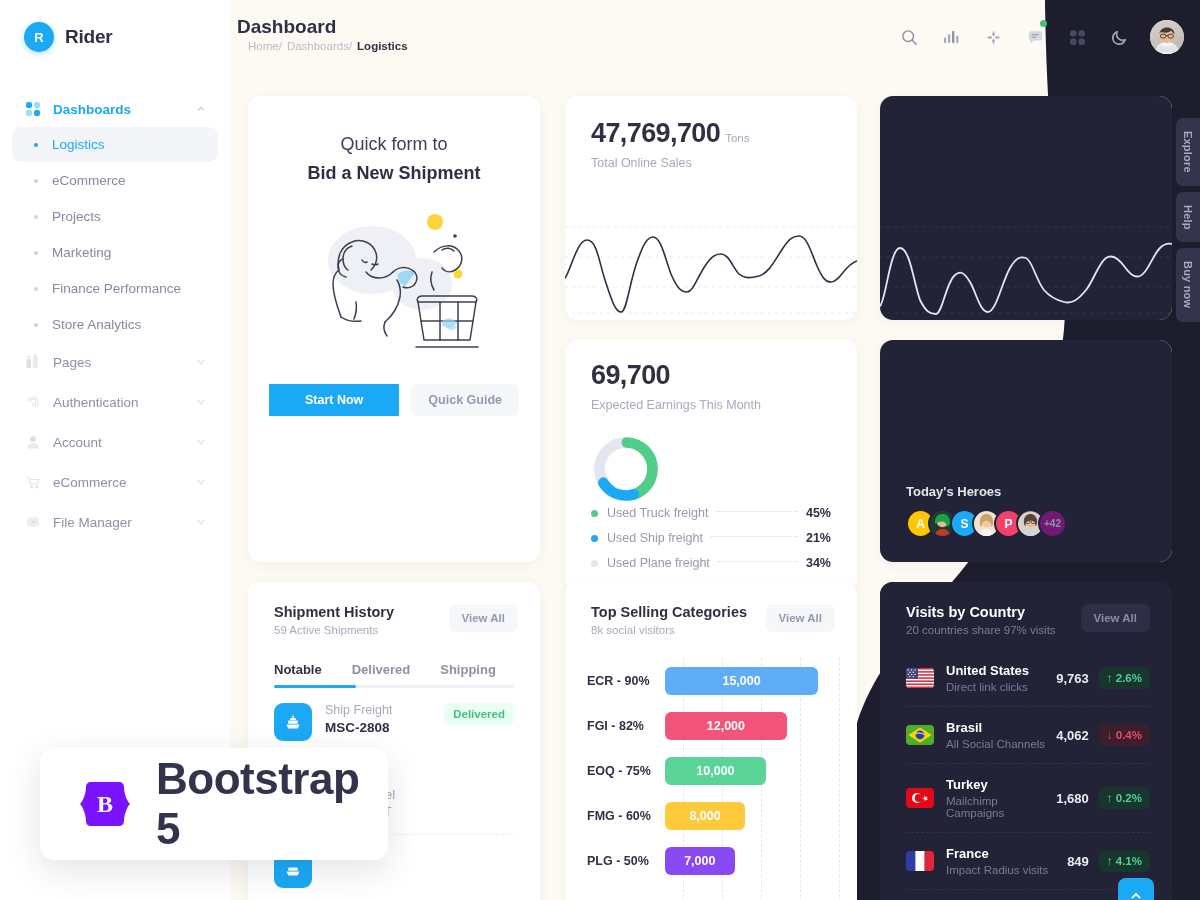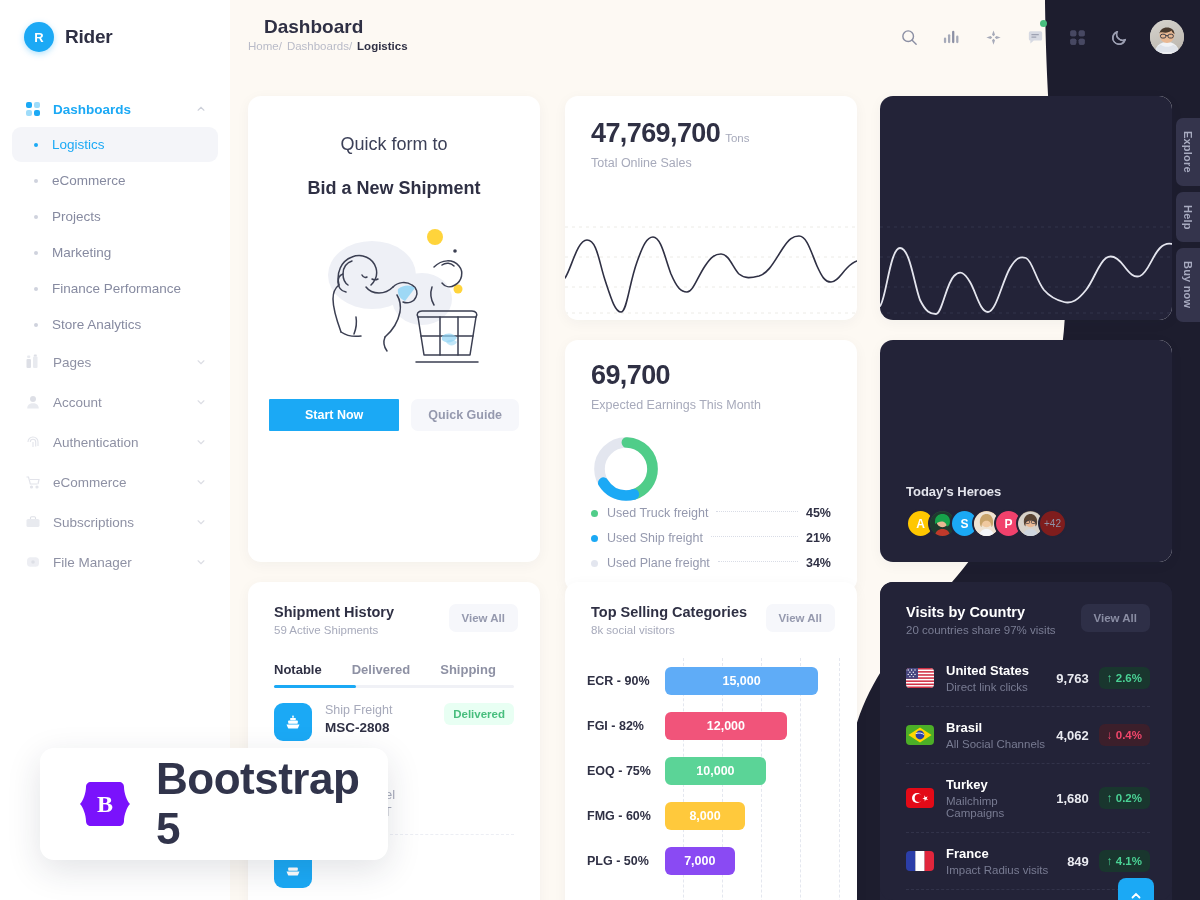--- a/index.html
+++ b/index.html
@@ -62,21 +62,21 @@
 
   .nav-item {
     display: flex; align-items: center; height: 40px; padding: 0 12px;
     border-radius: 9px; cursor: pointer;
   }
   .nav-item .nav-label { color: #8e91a4; font-weight: 500; }
   .nav-item .nav-ico svg { opacity: .45; }
 
   
   .header { position: absolute; left: 230px; top: 0; right: 0; height: 76px; z-index: 12; }
-  .page-title { position: absolute; left: 34px; top: 16px; font-size: 19px; font-weight: 700; color: #2f3044; }
+  .page-title { position: absolute; left: 7px; top: 16px; font-size: 19px; font-weight: 700; color: #2f3044; }
   .breadcrumb { position: absolute; left: 18px; top: 40px; font-size: 11.5px; display: flex; gap: 5px; }
   .breadcrumb .crumb { color: #b9bbc8; }
   .breadcrumb .crumb.current { color: #2f3044; font-weight: 600; }
 
   .head-icons { position: absolute; right: 16px; top: 20px; display: flex; align-items: center; gap: 20px; }
   .hicon { width: 22px; height: 22px; display: flex; align-items: center; justify-content: center; cursor: pointer; position: relative; }
   .notif-dot { position: absolute; right: -1px; top: -6px; width: 7px; height: 7px; border-radius: 50%; background: #47be7d; }
   .avatar-top {
     width: 34px; height: 34px; border-radius: 50%; overflow: hidden; cursor: pointer;
     background: linear-gradient(160deg,#d6d3cd,#b9b4ac); position: relative;
@@ -90,21 +90,21 @@
     box-shadow: 0 3px 14px rgba(33,36,61,.045);
   }
   .card.dark { background: #232338; box-shadow: none; }
 
   .big-num { font-size: 27px; font-weight: 700; color: #2f3044; letter-spacing: -.6px; line-height: 1; }
   .unit { font-size: 11.5px; color: #a7aabb; font-weight: 500; margin-left: 5px; }
   .sub-label { font-size: 12.5px; color: #a7aabb; margin-top: 9px; }
 
   
   .qf-title1 { font-size: 18px; color: #3c4058; text-align: center; font-weight: 400; }
-  .qf-title2 { font-size: 18px; color: #2f3044; text-align: center; font-weight: 700; margin-top: 23px; }
+  .qf-title2 { font-size: 18px; color: #2f3044; text-align: center; font-weight: 700; margin-top: 8px; }
   .btn-row { display: flex; justify-content: center; gap: 12px; }
   .btn-primary {
     background: #1ba9f5; color: #fff; border: none; border-radius: 1px;
     font-size: 12.5px; font-weight: 600; padding: 9px 36px; cursor: pointer;
     font-family: inherit;
   }
   .btn-light {
     background: #f6f7fb; color: #9599ae; border: none; border-radius: 7px;
     font-size: 12.5px; font-weight: 600; padding: 9px 17px; cursor: pointer;
     font-family: inherit;
@@ -119,21 +119,21 @@
 
   
   .heroes-title { font-size: 13px; font-weight: 700; color: #2f3044; }
   .heroes { display: flex; margin-top: 10px; }
   .hero {
     width: 29px; height: 29px; border-radius: 50%; margin-right: -7px;
     display: flex; align-items: center; justify-content: center;
     font-size: 12px; font-weight: 700; color: #fff; border: 2px solid #fff;
     overflow: hidden; position: relative;
   }
-  .hero.more { background: #7f1d1d; color: #8f92a6; font-size: 10px; border-color: #3b3c52; font-weight:400;}
+  .hero.more { background: #701a75; color: #8f92a6; font-size: 10px; border-color: #3b3c52; font-weight:700;}
 
   
   .ch-title { font-size: 14.5px; font-weight: 700; color: #2f3044; }
   .ch-sub { font-size: 11.5px; color: #a7aabb; margin-top: 4px; }
   .view-all {
     background: #f6f7fb; border: none; border-radius: 7px; color: #9599ae;
     font-size: 11.5px; font-weight: 600; padding: 8px 13px; cursor: pointer;
     font-family: inherit;
   }
   .card.dark .ch-title { color: #fff; }
@@ -273,72 +273,60 @@
             </svg>
         </span>
         <span class="nav-label">Pages</span>
         <svg class="chev" viewBox="0 0 12 12">
             <path d="M2.5 4.5 L6 8 L9.5 4.5" stroke="#b7bac9" stroke-width="1.3" fill="none" stroke-linecap="round"></path>
           </svg>
       </div>
 
       <div class="nav-item">
         <span class="nav-ico">
-          <svg width="16" height="16" viewBox="0 0 16 16">
-              <circle cx="8" cy="5" r="3" fill="#b6bac9"></circle>
-              <path d="M2.2 14.5c0-3.3 2.6-5.2 5.8-5.2s5.8 1.9 5.8 5.2z" fill="#cdd1dd"></path>
-            </svg>
-        </span>
-        <span class="nav-label">Account</span>
-        <svg class="chev" viewBox="0 0 12 12">
-            <path d="M2.5 4.5 L6 8 L9.5 4.5" stroke="#b7bac9" stroke-width="1.3" fill="none" stroke-linecap="round"></path>
-          </svg>
-      </div>
-
-      <div class="nav-item">
-        <span class="nav-ico">
           <svg width="16" height="16" viewBox="0 0 16 16" fill="none" stroke="#bfc3d1" stroke-width="1.1">
               <path d="M3 8a5 5 0 0 1 10 0v4"></path>
               <path d="M5.3 8a2.7 2.7 0 0 1 5.4 0v4.5"></path>
               <path d="M8 8v5"></path>
             </svg>
         </span>
         <span class="nav-label">Authentication</span>
+        <svg class="chev" viewBox="0 0 12 12">
+            <path d="M2.5 4.5 L6 8 L9.5 4.5" stroke="#b7bac9" stroke-width="1.3" fill="none" stroke-linecap="round"></path>
+          </svg>
+      </div>
+
+      <div class="nav-item">
+        <span class="nav-ico">
+          <svg width="16" height="16" viewBox="0 0 16 16">
+              <circle cx="8" cy="5" r="3" fill="#b6bac9"></circle>
+              <path d="M2.2 14.5c0-3.3 2.6-5.2 5.8-5.2s5.8 1.9 5.8 5.2z" fill="#cdd1dd"></path>
+            </svg>
+        </span>
+        <span class="nav-label">Account</span>
         <svg class="chev" viewBox="0 0 12 12">
             <path d="M2.5 4.5 L6 8 L9.5 4.5" stroke="#b7bac9" stroke-width="1.3" fill="none" stroke-linecap="round"></path>
           </svg>
       </div>
 
       <div class="nav-item">
         <span class="nav-ico">
           <svg width="16" height="16" viewBox="0 0 16 16" fill="none" stroke="#bfc3d1" stroke-width="1.2">
               <path d="M1.5 3h2l1.8 7h7.2"></path>
               <path d="M5 5.5h9l-1 4.5"></path>
               <circle cx="6.5" cy="13" r="1" fill="#bfc3d1"></circle>
               <circle cx="12" cy="13" r="1" fill="#bfc3d1"></circle>
             </svg>
         </span>
         <span class="nav-label">eCommerce</span>
         <svg class="chev" viewBox="0 0 12 12">
             <path d="M2.5 4.5 L6 8 L9.5 4.5" stroke="#b7bac9" stroke-width="1.3" fill="none" stroke-linecap="round"></path>
           </svg>
       </div>
 
-      <div class="nav-item">
-        <span class="nav-ico">
-          <svg width="16" height="16" viewBox="0 0 16 16">
-              <rect x="1.5" y="5" width="13" height="8" rx="1.6" fill="#cdd1dd"></rect>
-              <path d="M5.5 5V3.8c0-.6.5-1.1 1.1-1.1h2.8c.6 0 1.1.5 1.1 1.1V5" stroke="#b6bac9" stroke-width="1.1" fill="none"></path>
-            </svg>
-        </span>
-        <span class="nav-label">Subscriptions</span>
-        <svg class="chev" viewBox="0 0 12 12">
-            <path d="M2.5 4.5 L6 8 L9.5 4.5" stroke="#b7bac9" stroke-width="1.3" fill="none" stroke-linecap="round"></path>
-          </svg>
-      </div>
 
       <div class="nav-item">
         <span class="nav-ico">
           <svg width="16" height="16" viewBox="0 0 16 16">
               <rect x="2" y="3.2" width="12" height="9.6" rx="3.5" fill="#d8dbe5"></rect>
               <circle cx="8" cy="8" r="1.8" fill="#b6bac9"></circle>
             </svg>
         </span>
         <span class="nav-label">File Manager</span>
         <svg class="chev" viewBox="0 0 12 12">

